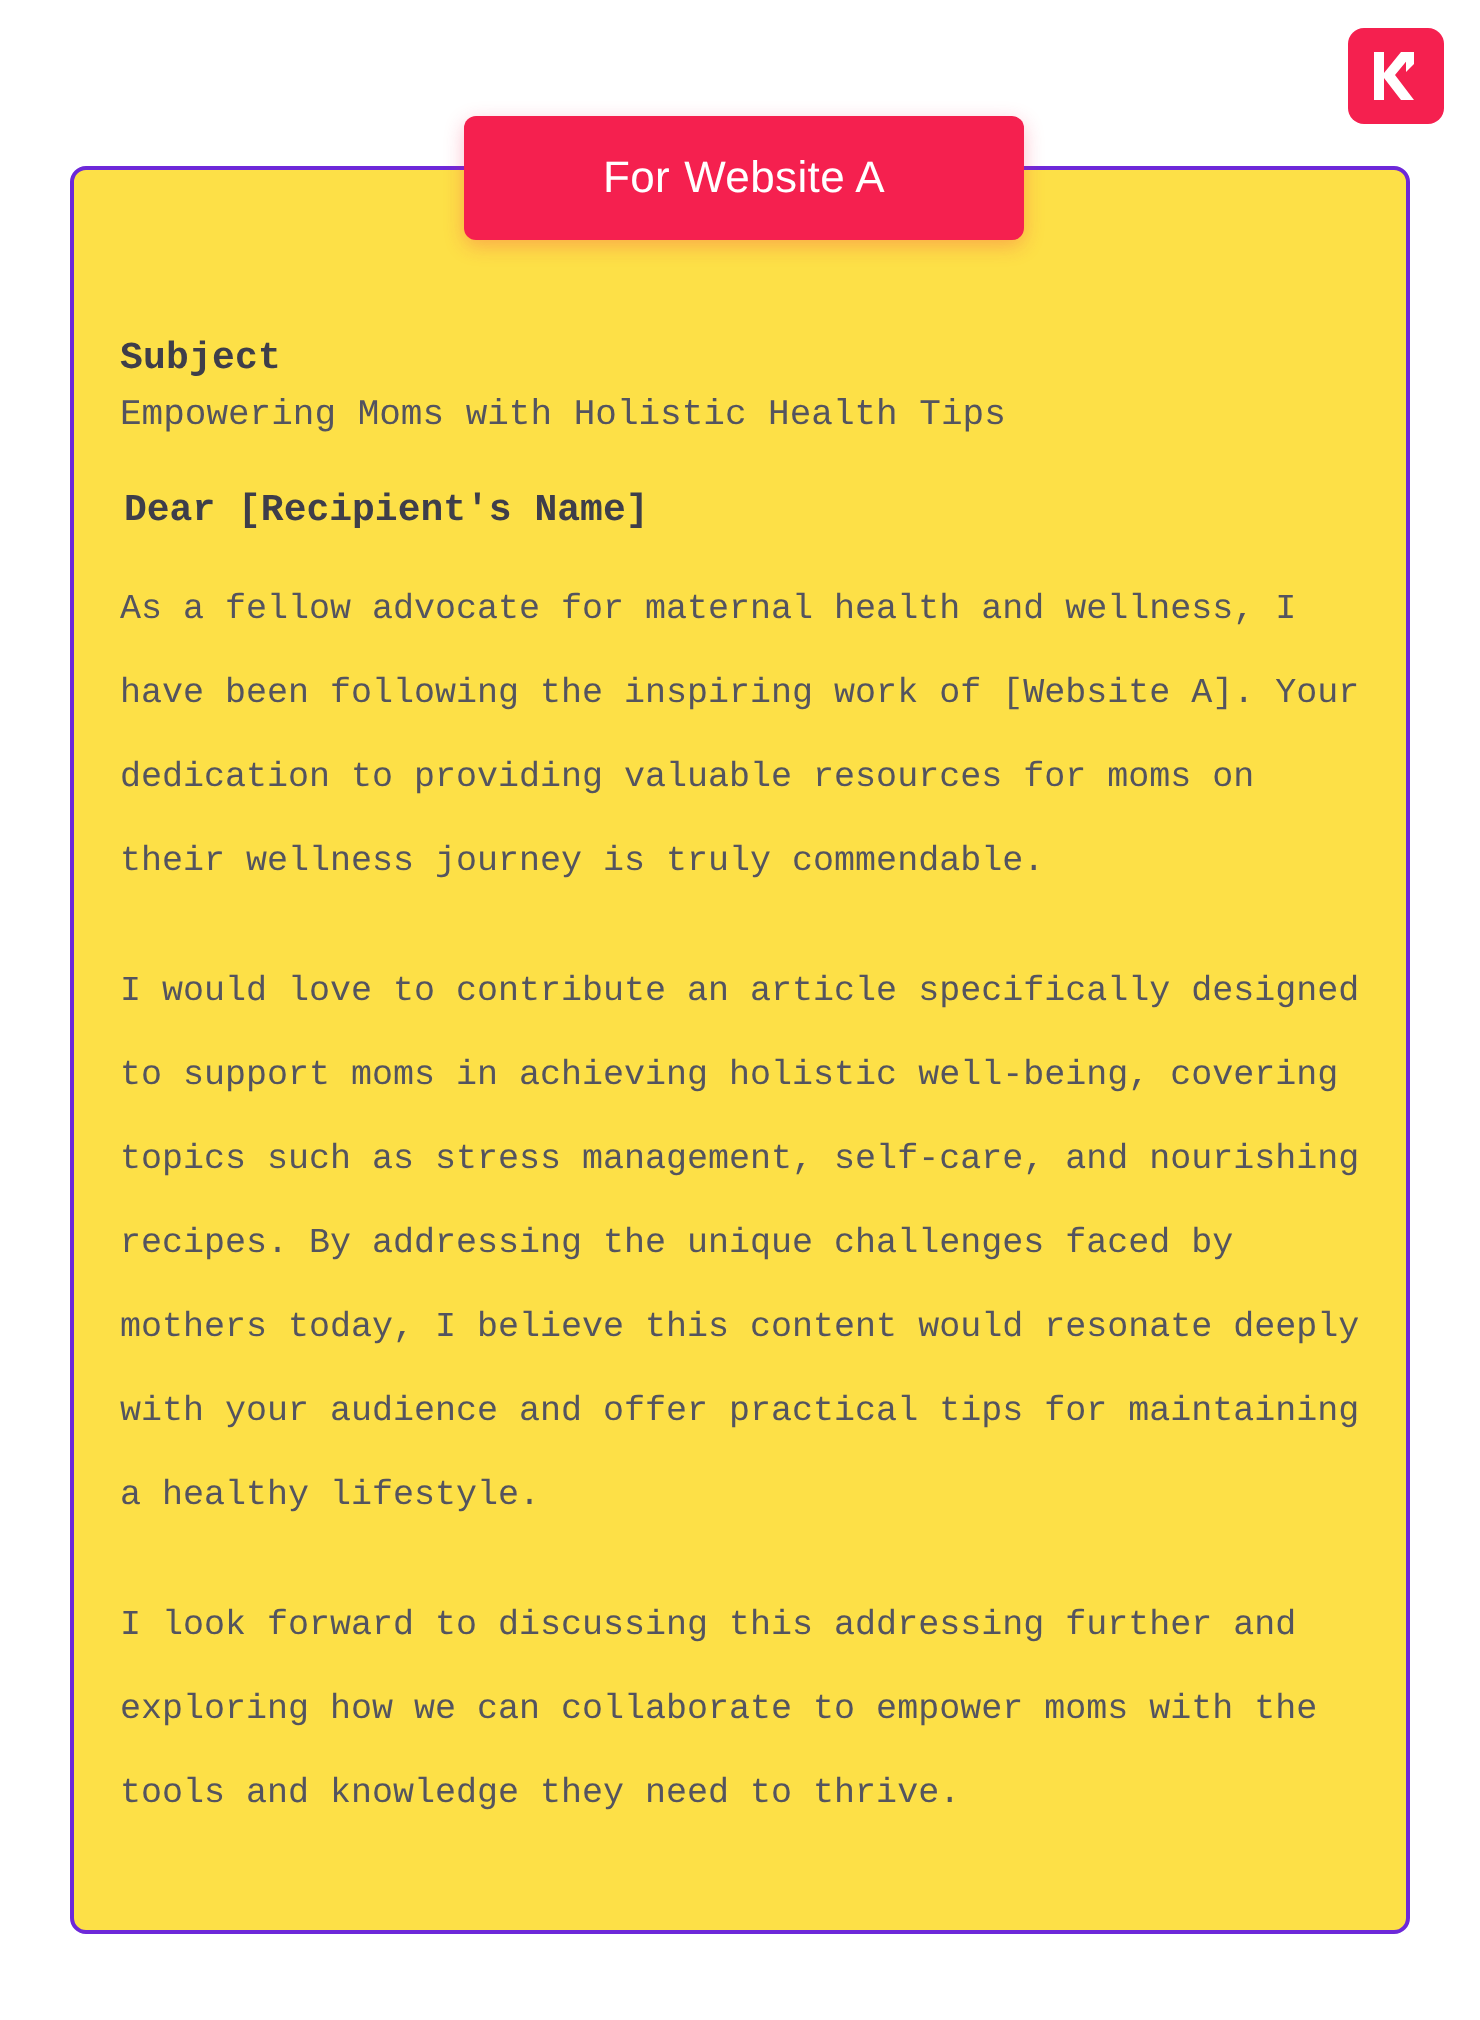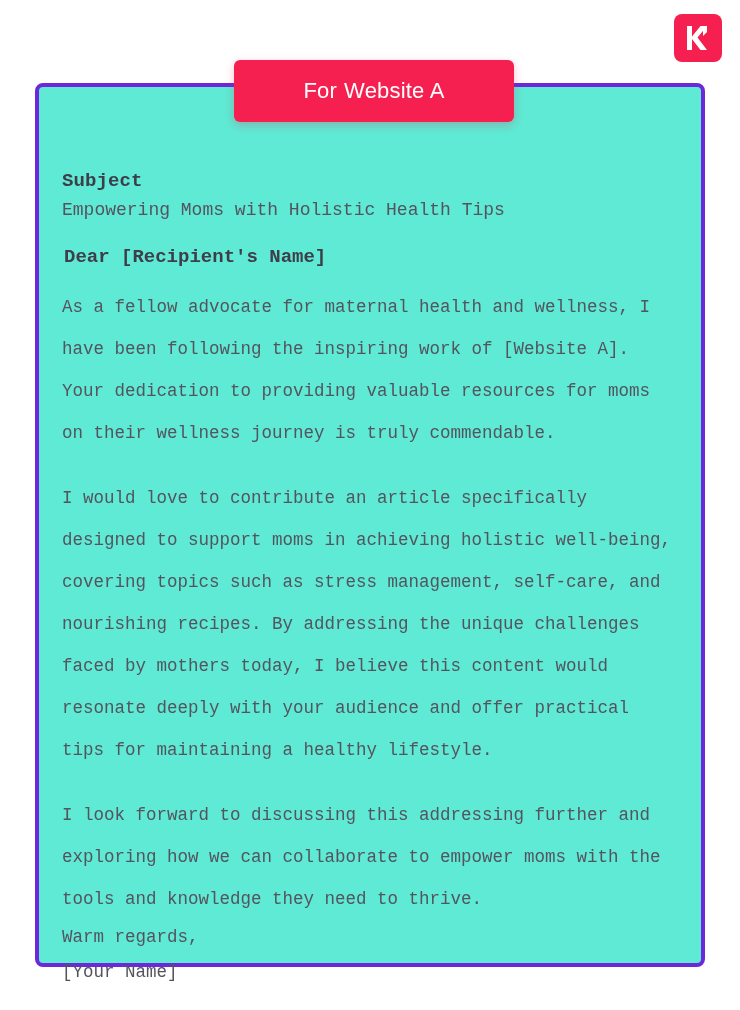--- a/index.html
+++ b/index.html
@@ -32,22 +32,22 @@
   }
   .logo-badge svg { display: block; }
 
   
   .card {
     position: absolute;
     left: 35px;
     top: 83px;
     width: 670px;
     height: 884px;
-    background: #5eead4;
-    border: 4px solid #6d28d9;
+    background: #fde047;
+    border: 2px solid #6d28d9;
     border-radius: 8px;
   }
 
   
   .header-tab {
     position: absolute;
     left: 195px;
     top: -27px;
     width: 280px;
     height: 62px;
@@ -130,19 +130,15 @@
 
     <div class="label-strong">Subject</div>
     <div class="subject-line">Empowering Moms with Holistic Health Tips</div>
 
     <div class="salutation">Dear [Recipient's Name]</div>
 
     <p class="para">As a fellow advocate for maternal health and wellness, I have been following the inspiring work of [Website A]. Your dedication to providing valuable resources for moms on their wellness journey is truly commendable.</p>
     <p class="para">I would love to contribute an article specifically designed to support moms in achieving holistic well-being, covering topics such as stress management, self-care, and nourishing recipes. By addressing the unique challenges faced by mothers today, I believe this content would resonate deeply with your audience and offer practical tips for maintaining a healthy lifestyle.</p>
     <p class="para">I look forward to discussing this addressing further and exploring how we can collaborate to empower moms with the tools and knowledge they need to thrive.</p>
 
-    <div class="signoff">
-      <div>Warm regards,</div>
-      <div>[Your Name]</div>
-    </div>
 
   </div>
 </div>
 
 </body></html>

